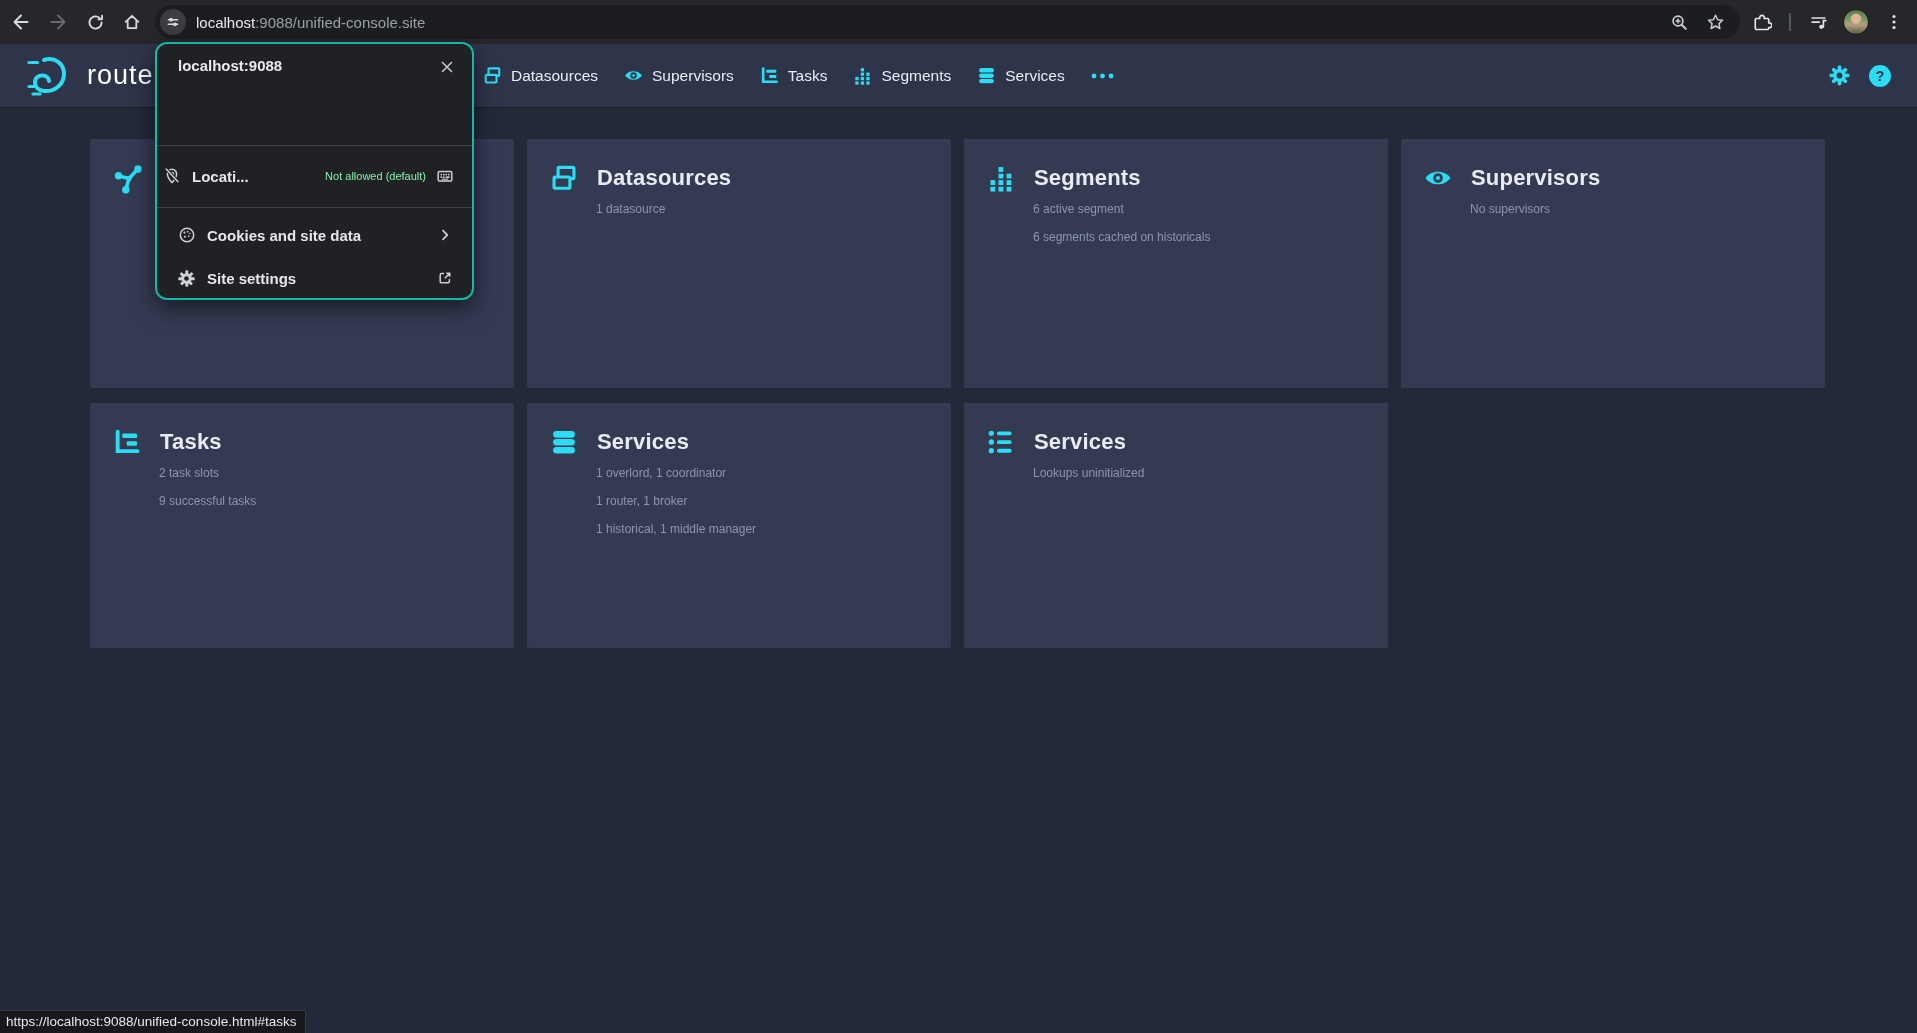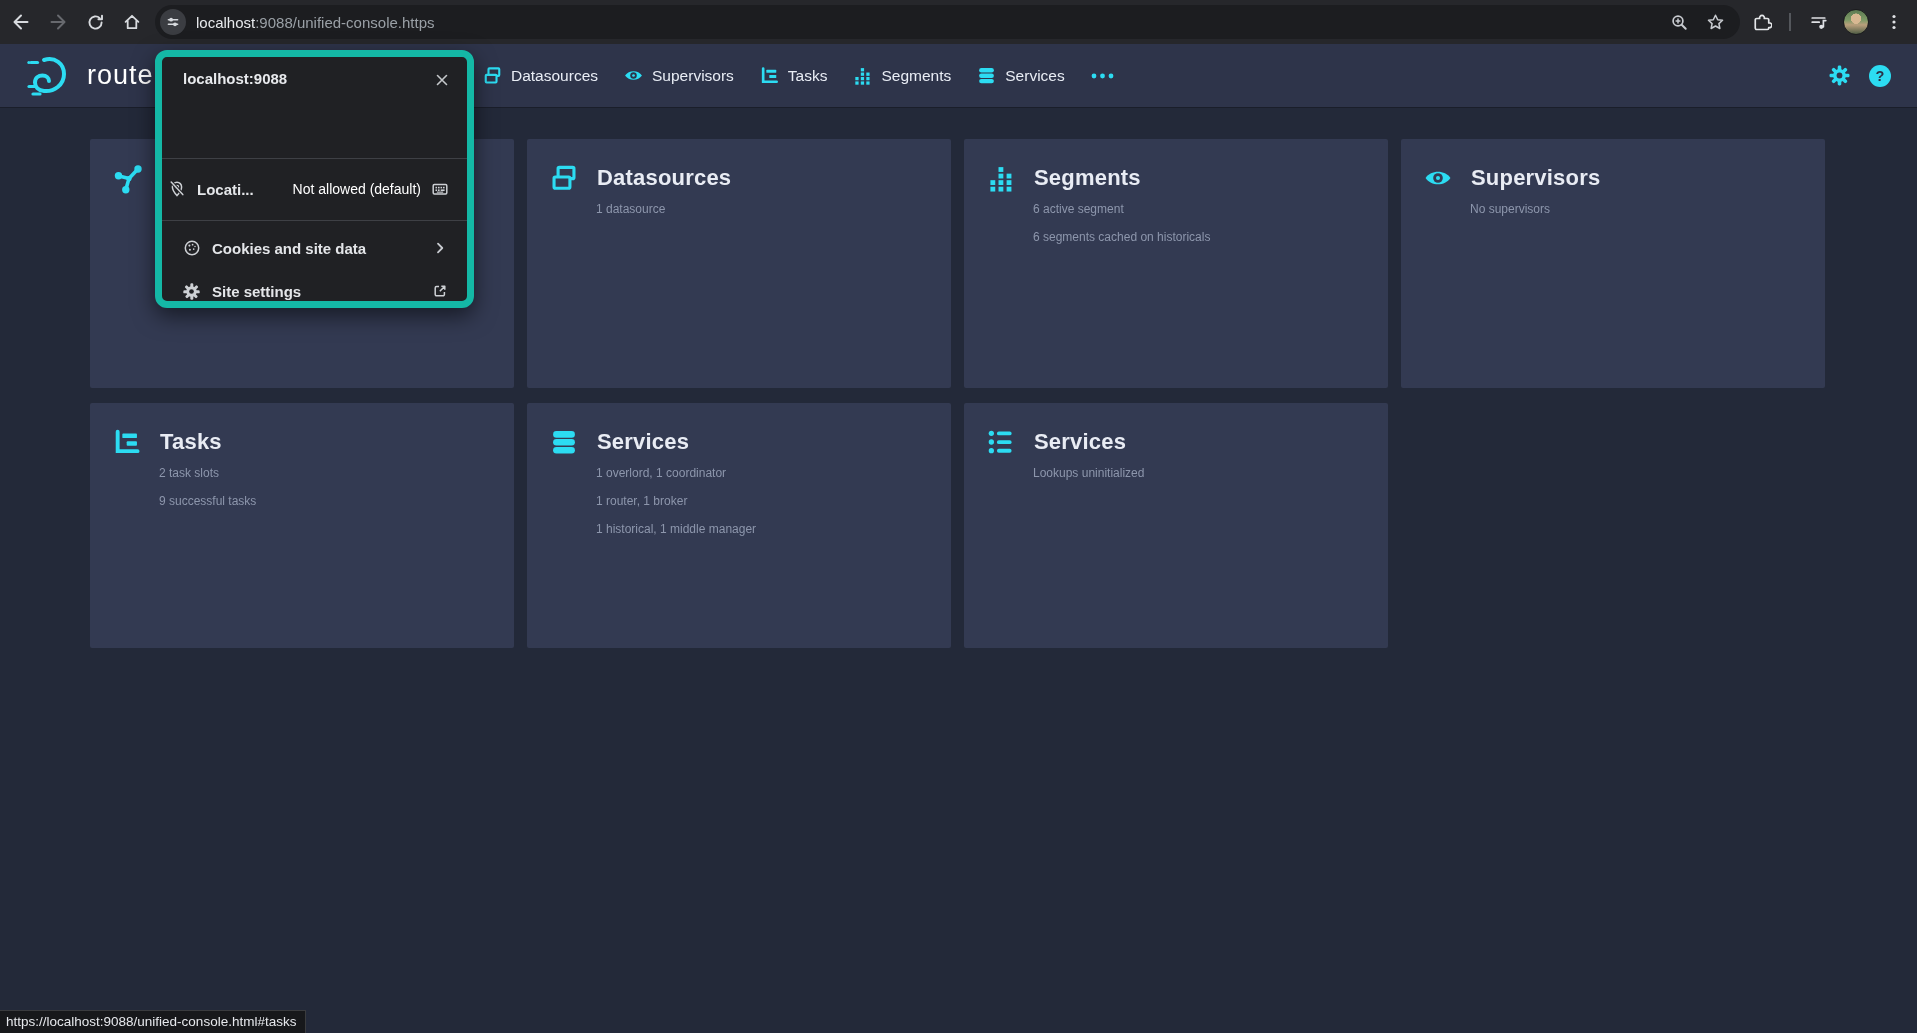--- a/index.html
+++ b/index.html
@@ -74,33 +74,33 @@
   .card .icon-front { fill:#333a52; }
   .card-head { display:flex; align-items:center; gap:19px; height:30px; }
   .card-title { font-size:22px; font-weight:700; color:#e9ecf4; letter-spacing:.2px; }
   .card-line { margin-left:46px; margin-top:14px; font-size:12px; color:#8d96ac; }
   .card-line:first-child { margin-top:9px; }
   .card-lines { margin-top:0; }
 
   
   .popup {
     position:absolute; left:155px; top:42px; width:319px; height:258px;
-    background:#202124; border:7px solid #14b8a6; border-radius:12px;
-    box-shadow:0 8px 22px rgba(0,0,0,.55); z-index:50;margin-top:8px;
+    background:#202124; border:2px solid #14b8a6; border-radius:12px;
+    box-shadow:0 8px 22px rgba(0,0,0,.55); z-index:50;
   }
   .pp-title { position:absolute; left:21px; top:13px; font-size:15px; font-weight:700; color:#e8eaed; }
   .pp-close { position:absolute; right:12px; top:10px; width:26px; height:26px; border-radius:50%;
     display:flex; align-items:center; justify-content:center; cursor:pointer; }
   .pp-row {
     position:absolute; left:0; right:0; height:44px; display:flex; align-items:center;
     padding:0 18px 0 21px; cursor:pointer;
   }
   .pp-ico { width:18px; margin-right:11px; flex:0 0 auto; }
   .pp-label { font-size:15px; font-weight:700; color:#e4e6e9; white-space:nowrap; }
-  .pp-status { margin-left:auto; margin-right:10px; font-size:14px; color:#ffffff; white-space:nowrap; }
+  .pp-status { margin-left:auto; margin-right:10px; font-size:11px; color:#86efac; white-space:nowrap; }
   .pp-end { margin-left:auto; flex:0 0 auto; }
   .pp-end.fixed { margin-left:0; }
   .pp-div { position:absolute; left:0; right:0; height:1px; background:#3e4045; }
 
   
   .status-tooltip {
     position:absolute; left:0; bottom:0; z-index:60;
     background:#17181b; color:#e6e8ec; font-size:13.5px;
     padding:3px 9px 4px 6px; border:1px solid #3a3b3e; border-left:none; border-bottom:none;
     white-space:nowrap;
@@ -148,21 +148,21 @@
           <svg width="14" height="14" viewBox="0 0 14 14">
             <g stroke="#d7dade" stroke-width="1.6" stroke-linecap="round">
               <line x1="2.4" y1="4.7" x2="11.6" y2="4.7"></line>
               <line x1="2.4" y1="9.3" x2="11.6" y2="9.3"></line>
             </g>
             <circle cx="5.1" cy="4.7" r="1.9" fill="#d7dade"></circle>
             <circle cx="9" cy="9.3" r="1.9" fill="#d7dade"></circle>
           </svg>
         </span>
     </div>
-    <div class="url"><span>localhost</span><span class="dim">:9088/unified-console.https</span></div>
+    <div class="url"><span>localhost</span><span class="dim">:9088/unified-console.site</span></div>
     <div class="obx-right">
       <div class="cbtn" style="width:30px;height:30px;">
         <span>
             <svg width="19" height="19" viewBox="0 0 19 19">
               <circle cx="8" cy="8" r="4.9" stroke="#c8cbd0" stroke-width="1.7" fill="none"></circle>
               <line x1="11.7" y1="11.7" x2="15.7" y2="15.7" stroke="#c8cbd0" stroke-width="2" stroke-linecap="round"></line>
               <path d="M8 6.1 V9.9 M6.1 8 H9.9" stroke="#c8cbd0" stroke-width="1.5" stroke-linecap="round"></path>
             </svg>
           </span>
       </div>

